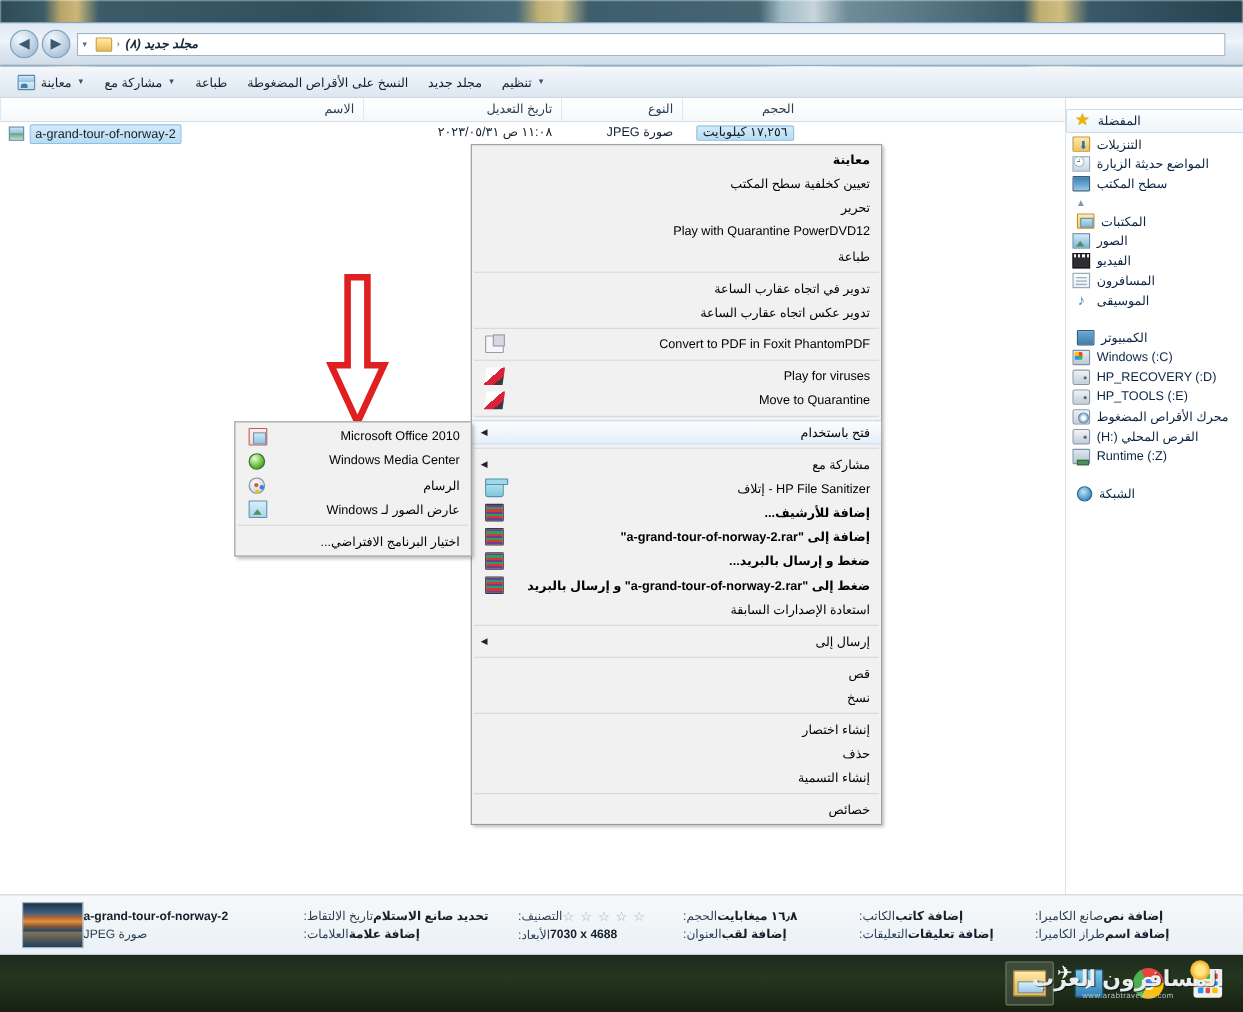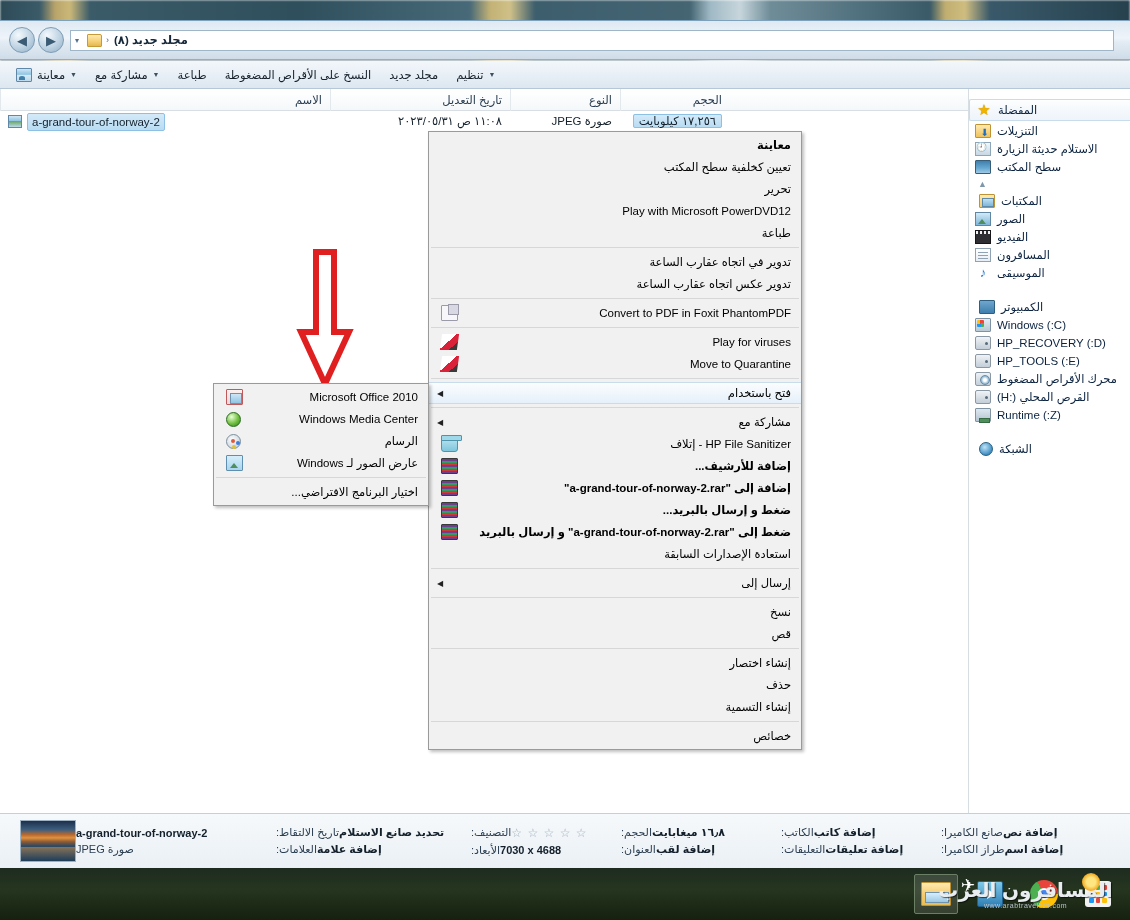--- a/index.html
+++ b/index.html
@@ -59,21 +59,21 @@
     padding: 0 4px; font-size: 11.5px; color: #16283a;
   }
   .addr-folder-ico {
     width: 15px; height: 13px; margin-left: 4px; margin-right: 1px;
     background: linear-gradient(to bottom, #ffe8a8, #e8b councils);
     background: linear-gradient(to bottom, #ffe9ad 0%, #f5cf70 55%, #e3b council 100%);
     background: linear-gradient(to bottom, #ffeab0 0%, #f6d178 55%, #e2b84f 100%);
     border: 1px solid #c79a38; border-radius: 1px 2px 1px 1px;
   }
   .addr-chev { font-size: 9px; color: #4b6780; margin: 0 5px 0 3px; }
-  .addr-text { font-weight: bold; }
+  .addr-text { font-weight: bold; font-style: italic; }
   .addr-drop {
     font-size: 8px; color: #55708a; margin-right: 4px;
   }
 
   
   .cmdbar {
     position: absolute; left: 0; top: 61px; width: 1130px; height: 28px;
     background: linear-gradient(to bottom, #f3f7fb 0%, #e8eff6 50%, #dde7f0 100%);
     border-bottom: 1px solid #b6c8d8;
     display: flex; flex-direction: row-reverse; align-items: center;
@@ -494,21 +494,21 @@
       <div class="np-head selected">
         <span class="ico ico-star">★</span>
         <span class="np-label">المفضلة</span>
       </div>
       <div class="np-item">
         <span class="ico ico-dl"></span>
         <span class="np-label">التنزيلات</span>
       </div>
       <div class="np-item">
         <span class="ico ico-recent"></span>
-        <span class="np-label">الاستلام حديثة الزيارة</span>
+        <span class="np-label">المواضع حديثة الزيارة</span>
       </div>
       <div class="np-item">
         <span class="ico ico-desktop"></span>
         <span class="np-label">سطح المكتب</span>
       </div>
 
       <div class="np-gap"></div>
 
       <div class="np-item" style="padding-left:10px">
         <span class="ico ico-lib"></span>
@@ -601,21 +601,21 @@
     <div class="mi bold">
       <span class="mi-label">معاينة</span>
     </div>
     <div class="mi">
       <span class="mi-label">تعيين كخلفية سطح المكتب</span>
     </div>
     <div class="mi">
       <span class="mi-label">تحرير</span>
     </div>
     <div class="mi ltr">
-      <span class="mi-label">Play with Microsoft PowerDVD12</span>
+      <span class="mi-label">Play with Quarantine PowerDVD12</span>
     </div>
     <div class="mi">
       <span class="mi-label">طباعة</span>
     </div>
 
     <div class="msep"></div>
 
     <div class="mi">
       <span class="mi-label">تدوير في اتجاه عقارب الساعة</span>
     </div>
@@ -681,24 +681,24 @@
     <div class="msep"></div>
 
     <div class="mi">
       <span class="mi-label">إرسال إلى</span>
       <span class="mi-sub">◀</span>
     </div>
 
     <div class="msep"></div>
 
     <div class="mi">
+      <span class="mi-label">قص</span>
+    </div>
+    <div class="mi">
       <span class="mi-label">نسخ</span>
-    </div>
-    <div class="mi">
-      <span class="mi-label">قص</span>
     </div>
 
     <div class="msep"></div>
 
     <div class="mi">
       <span class="mi-label">إنشاء اختصار</span>
     </div>
     <div class="mi">
       <span class="mi-label">حذف</span>
     </div>

